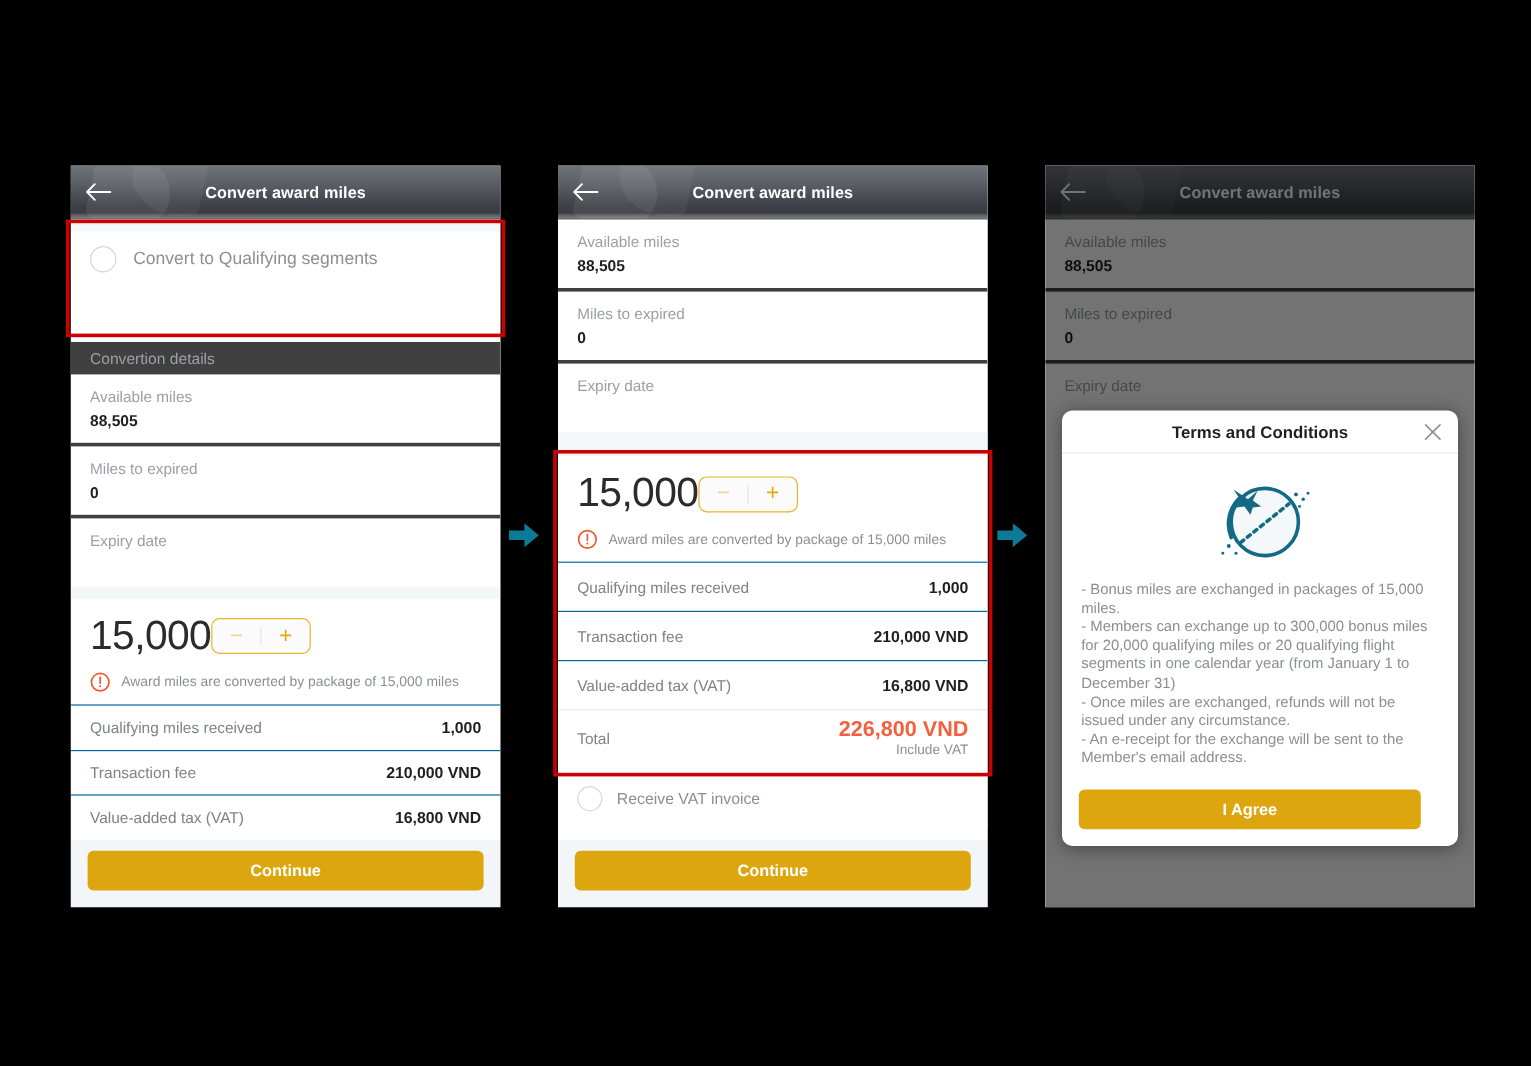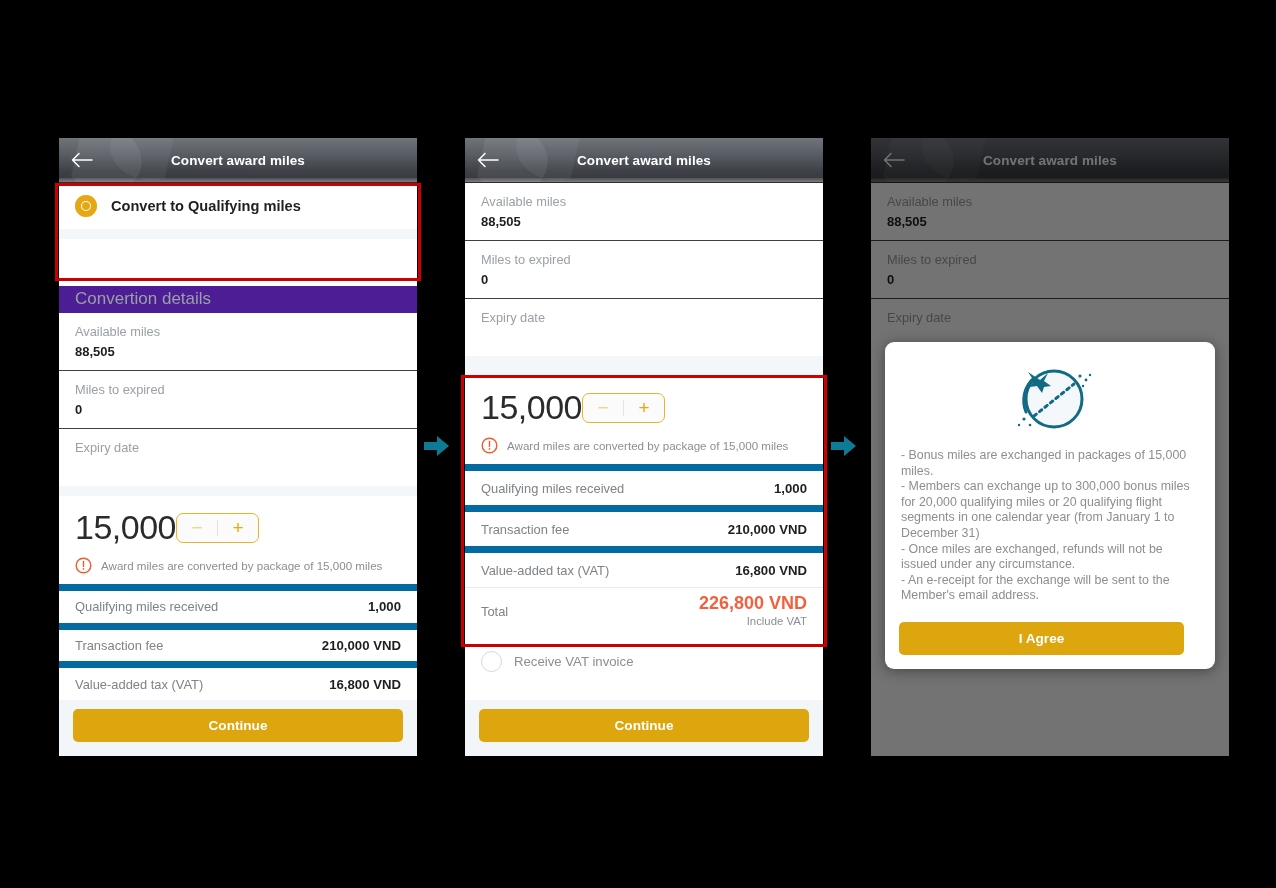--- a/index.html
+++ b/index.html
@@ -75,25 +75,25 @@
     background: #e5a814;
     box-shadow: inset 0 0 0 6px #e5a814, inset 0 0 0 7px #ffffff;
   }
   .radio-dot.off { border: 1.6px solid #d4d7da; background:#fff; }
   .radio-label { font-size: 14.6px; }
   .radio-label.sel  { color: #1f1f1f; font-weight: bold; }
   .radio-label.unsel{ color: #8b8f93; }
 
   .section-hd {
     height: 29px; display:flex; align-items:center;
-    padding: 0 16px; background: #4c1d95;
-    color: #9aa0a6; font-size: 17px; margin-top: 47px;
-  }
-
-  .field { padding: 10px 16px 7px 16px; border-bottom: 1px solid #404040; margin: 0 0 0 0; }
+    padding: 0 16px; background: #404040;
+    color: #9aa0a6; font-size: 13px; margin-top: 47px;
+  }
+
+  .field { padding: 10px 16px 7px 16px; border-bottom: 3px solid #404040; margin: 0 0 0 0; }
   .field.nb { border-bottom: none; }
   .field-label { color: #9aa0a6; font-size: 12.8px; line-height: 18px; }
   .field-value { color: #1f1f1f; font-size: 13px; font-weight: bold; line-height: 22px; }
   .field-value.empty { min-height: 22px; }
 
   .spacer-gray { background: #f4f7f9; }
 
   
   .amount-row {
     display: flex; align-items: center; 
@@ -116,21 +116,21 @@
   .stepper-btn.plus  { color: #e8a90f; }
   .stepper-sep { width: 1px; height: 16px; background: #e4e4e4; }
 
   .warn-row { display: flex; align-items: center; padding: 2px 16px 10px 16px; gap: 9px; }
   .warn-ico { flex: 0 0 17px; }
   .warn-text { color: #8b8f93; font-size: 11.6px; }
 
   .kv-row {
     display: flex; align-items: center; justify-content: space-between;
     padding: 0 16px; height: 41px;
-    border-top: 7px solid #0369a1;
+    border-top: 1px solid #0369a1;
   }
   .kv-k { color: #7e8387; font-size: 12.9px; }
   .kv-v { color: #1f1f1f; font-size: 13.2px; font-weight: bold; }
 
   .total-row {
     display: flex; align-items: center; justify-content: space-between;
     padding: 6px 16px 8px 16px; border-top: 1px solid #e7e9eb;
   }
   .total-k { color: #7e8387; font-size: 12.9px; }
   .total-right { text-align: right; }
@@ -196,25 +196,25 @@
     <div class="appbar">
       <div class="backbtn">
         <svg width="22" height="16" viewBox="0 0 22 16">
           <path d="M8 1.5 L1.5 8 L8 14.5 M1.5 8 H21" fill="none" stroke="#ffffff" stroke-width="1.5" stroke-linecap="round" stroke-linejoin="round"></path>
         </svg>
       </div>
       <div class="appbar-title">Convert award miles</div>
     </div>
 
     <div class="pbody">
+      <div class="radio-gap"></div>
       <div class="radio-row">
-        <span class="radio-dot on"></span>
-        <span class="radio-label sel">Convert to Qualifying miles</span>
-      </div>
-      <div class="radio-gap"></div>
+        <span class="radio-dot off"></span>
+        <span class="radio-label unsel">Convert to Qualifying segments</span>
+      </div>
 
       <div class="section-hd">Convertion details</div>
 
       <div class="field">
         <div class="field-label">Available miles</div>
         <div class="field-value">88,505</div>
       </div>
       <div class="field">
         <div class="field-label">Miles to expired</div>
         <div class="field-value">0</div>
@@ -360,20 +360,28 @@
       </div>
       <div class="field nb">
         <div class="field-label">Expiry date</div>
         <div class="field-value empty"></div>
       </div>
     </div>
 
     <div class="dim-layer"></div>
 
     <div class="dialog">
+      <div class="dlg-head">
+        <span class="dlg-title">Terms and Conditions</span>
+        <span class="dlg-close">
+          <svg width="18" height="18" viewBox="0 0 18 18">
+            <path d="M3 3 L15 15 M15 3 L3 15" stroke="#8e9296" stroke-width="1.4" stroke-linecap="round"></path>
+          </svg>
+        </span>
+      </div>
 
       <div class="dlg-art">
         <svg width="92" height="82" viewBox="0 0 92 82">
           <circle cx="50" cy="43" r="28" fill="#f4f8fa" stroke="#126a85" stroke-width="3"></circle>
           <path d="M22 56 A30 30 0 0 1 30 22" fill="none" stroke="#126a85" stroke-width="3" stroke-linecap="round"></path>
           <path d="M30 60 L70 28" fill="none" stroke="#126a85" stroke-width="3" stroke-linecap="round" stroke-dasharray="3 4"></path>
           <path d="M24 16 L36 24 L44 17 L40 25 L47 30 L40 31 L38 37 L33 30 L26 31 L30 25 Z" fill="#126a85"></path>
           <circle cx="76" cy="20" r="1.6" fill="#126a85"></circle>
           <circle cx="82" cy="24" r="1.4" fill="#126a85"></circle>
           <circle cx="79" cy="30" r="1.2" fill="#126a85"></circle>

